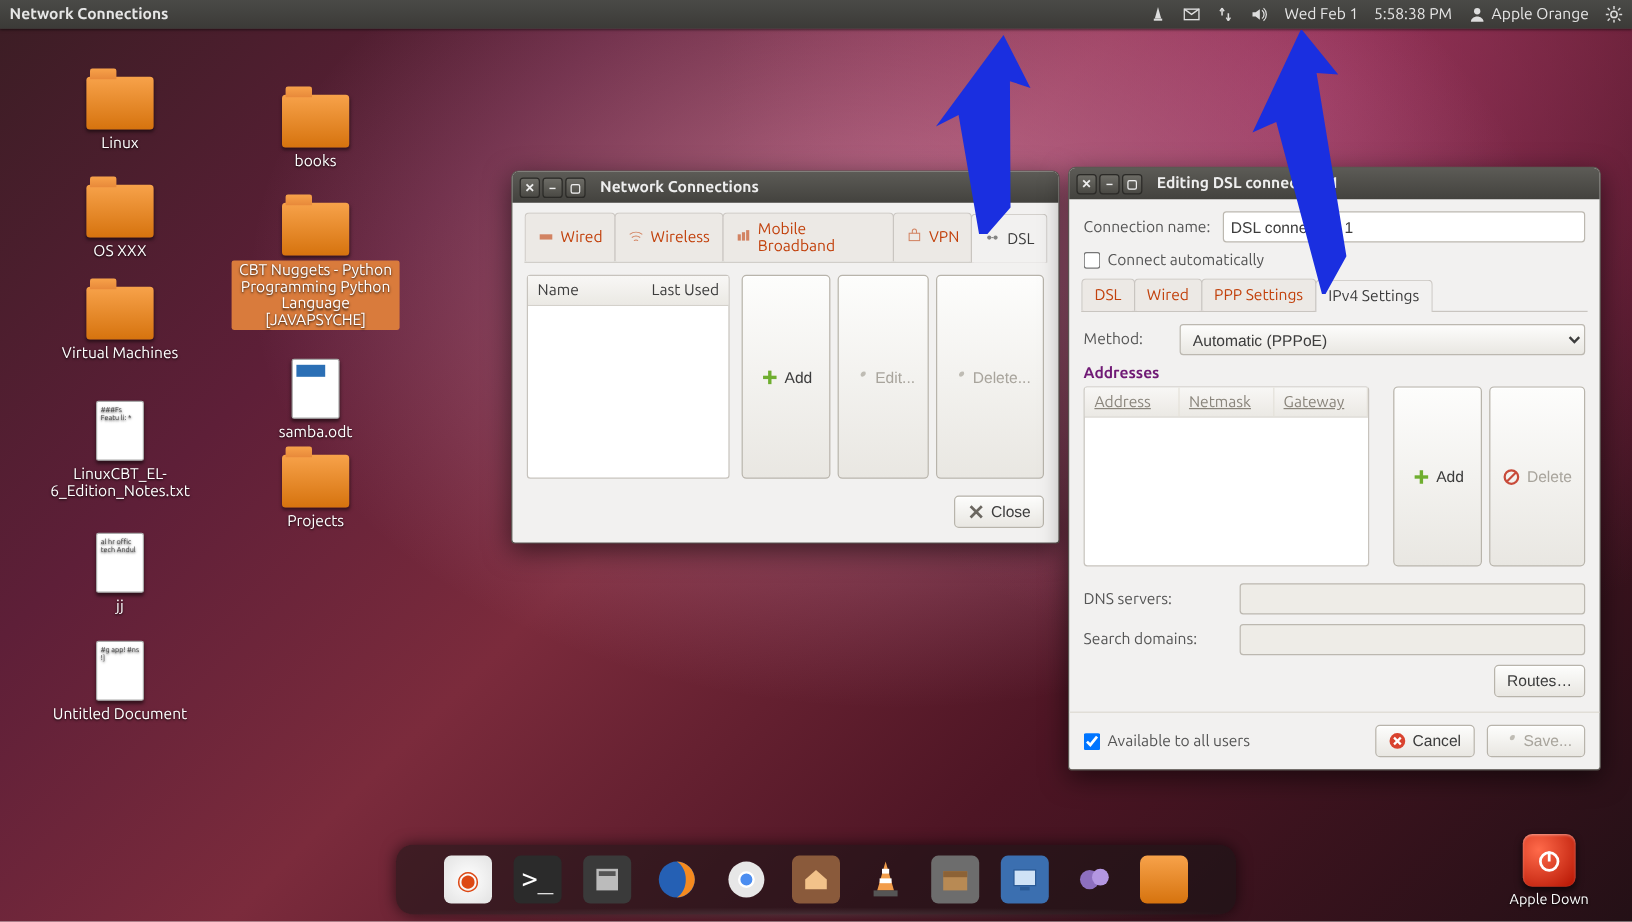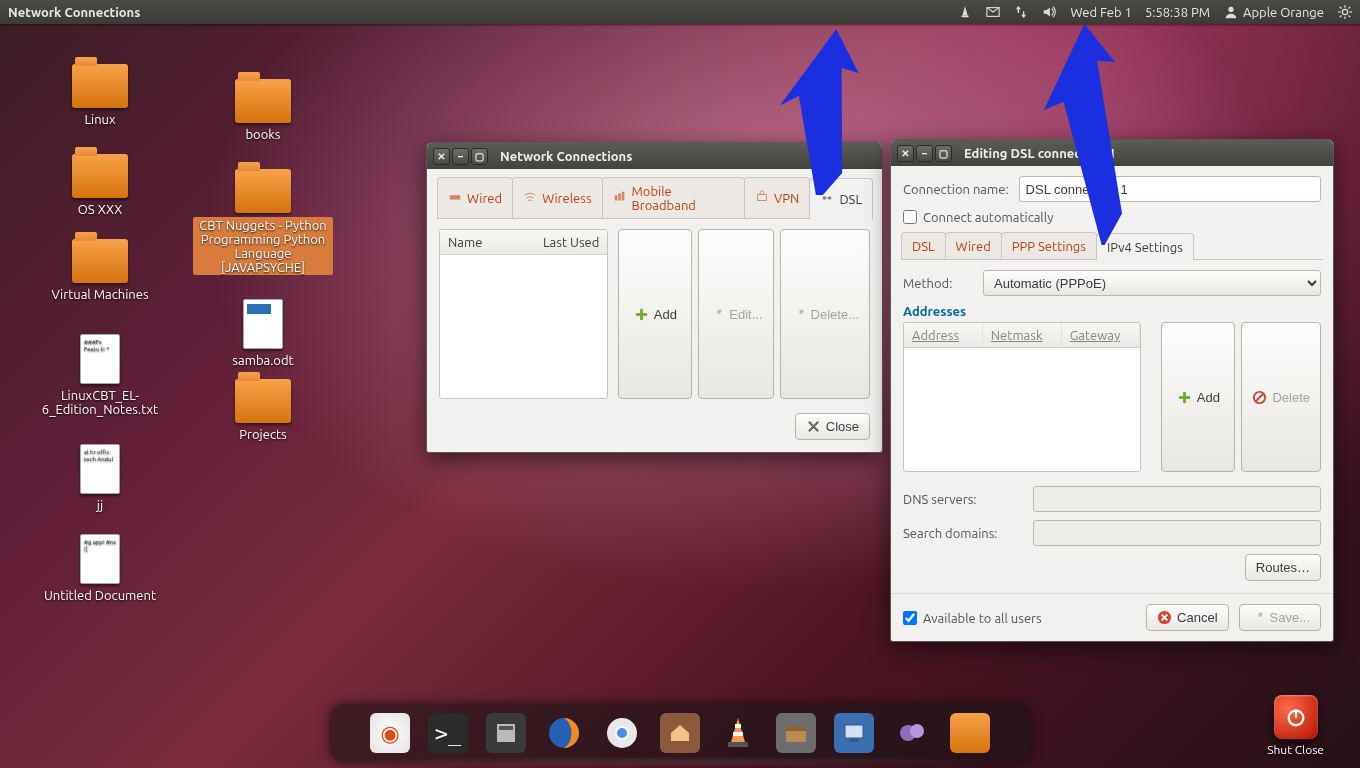--- a/index.html
+++ b/index.html
@@ -73,21 +73,21 @@
   button.gtk svg { width:15px; height:15px;}
   .row { display:flex; align-items:center; gap:10px; margin-bottom:8px;}
   label.k { color:#555; font-size:13px;}
   input.txt, select.sel { border:1px solid #bcb8b0; border-radius:3px; background:#fff;
     padding:4px 6px; font-size:13px; color:#3c3c3c;}
   input.txt { height:26px;}
   select.sel { height:26px; background:linear-gradient(#fdfdfc,#e9e7e2); }
   .chk { display:flex; align-items:center; gap:6px; color:#555;}
   .chk input { width:14px; height:14px;}
   fieldset.addr { border:none; margin-top:4px;}
-  fieldset.addr legend { color:#0369a1; font-weight:bold; font-size:13px; padding-bottom:4px;}
+  fieldset.addr legend { color:#701a75; font-weight:bold; font-size:13px; padding-bottom:4px;}
   .addrtable { border:1px solid #c7c3bd; background:#fff; border-radius:3px;
     height:150px; flex:1;}
   .addrtable .listhead div { flex:1; border-right:1px solid #e4e1da; color:#8a857c;text-decoration:underline;}
   .footer { border-top:1px solid #ddd9d2; padding:10px 12px; display:flex;
     align-items:center; gap:10px;}
   .footer .spacer{flex:1;}
 
   
   .dock { position:absolute; left:50%; bottom:6px; transform:translateX(-50%);
     height:58px; width:700px; background:rgba(20,20,20,.55);
@@ -440,14 +440,14 @@
 </div>
 <div class="dock-reflection"></div>
 
 <div class="shutdown">
   <div class="btn">
     <svg viewBox="0 0 24 24">
         <circle cx="12" cy="13" r="8" fill="none" stroke="#fff" stroke-width="2.5"></circle>
         <line x1="12" y1="4" x2="12" y2="13" stroke="#fff" stroke-width="2.5"></line>
       </svg>
   </div>
-  <span>Shut Close</span>
+  <span>Apple Down</span>
 </div>
 
 </body></html>

